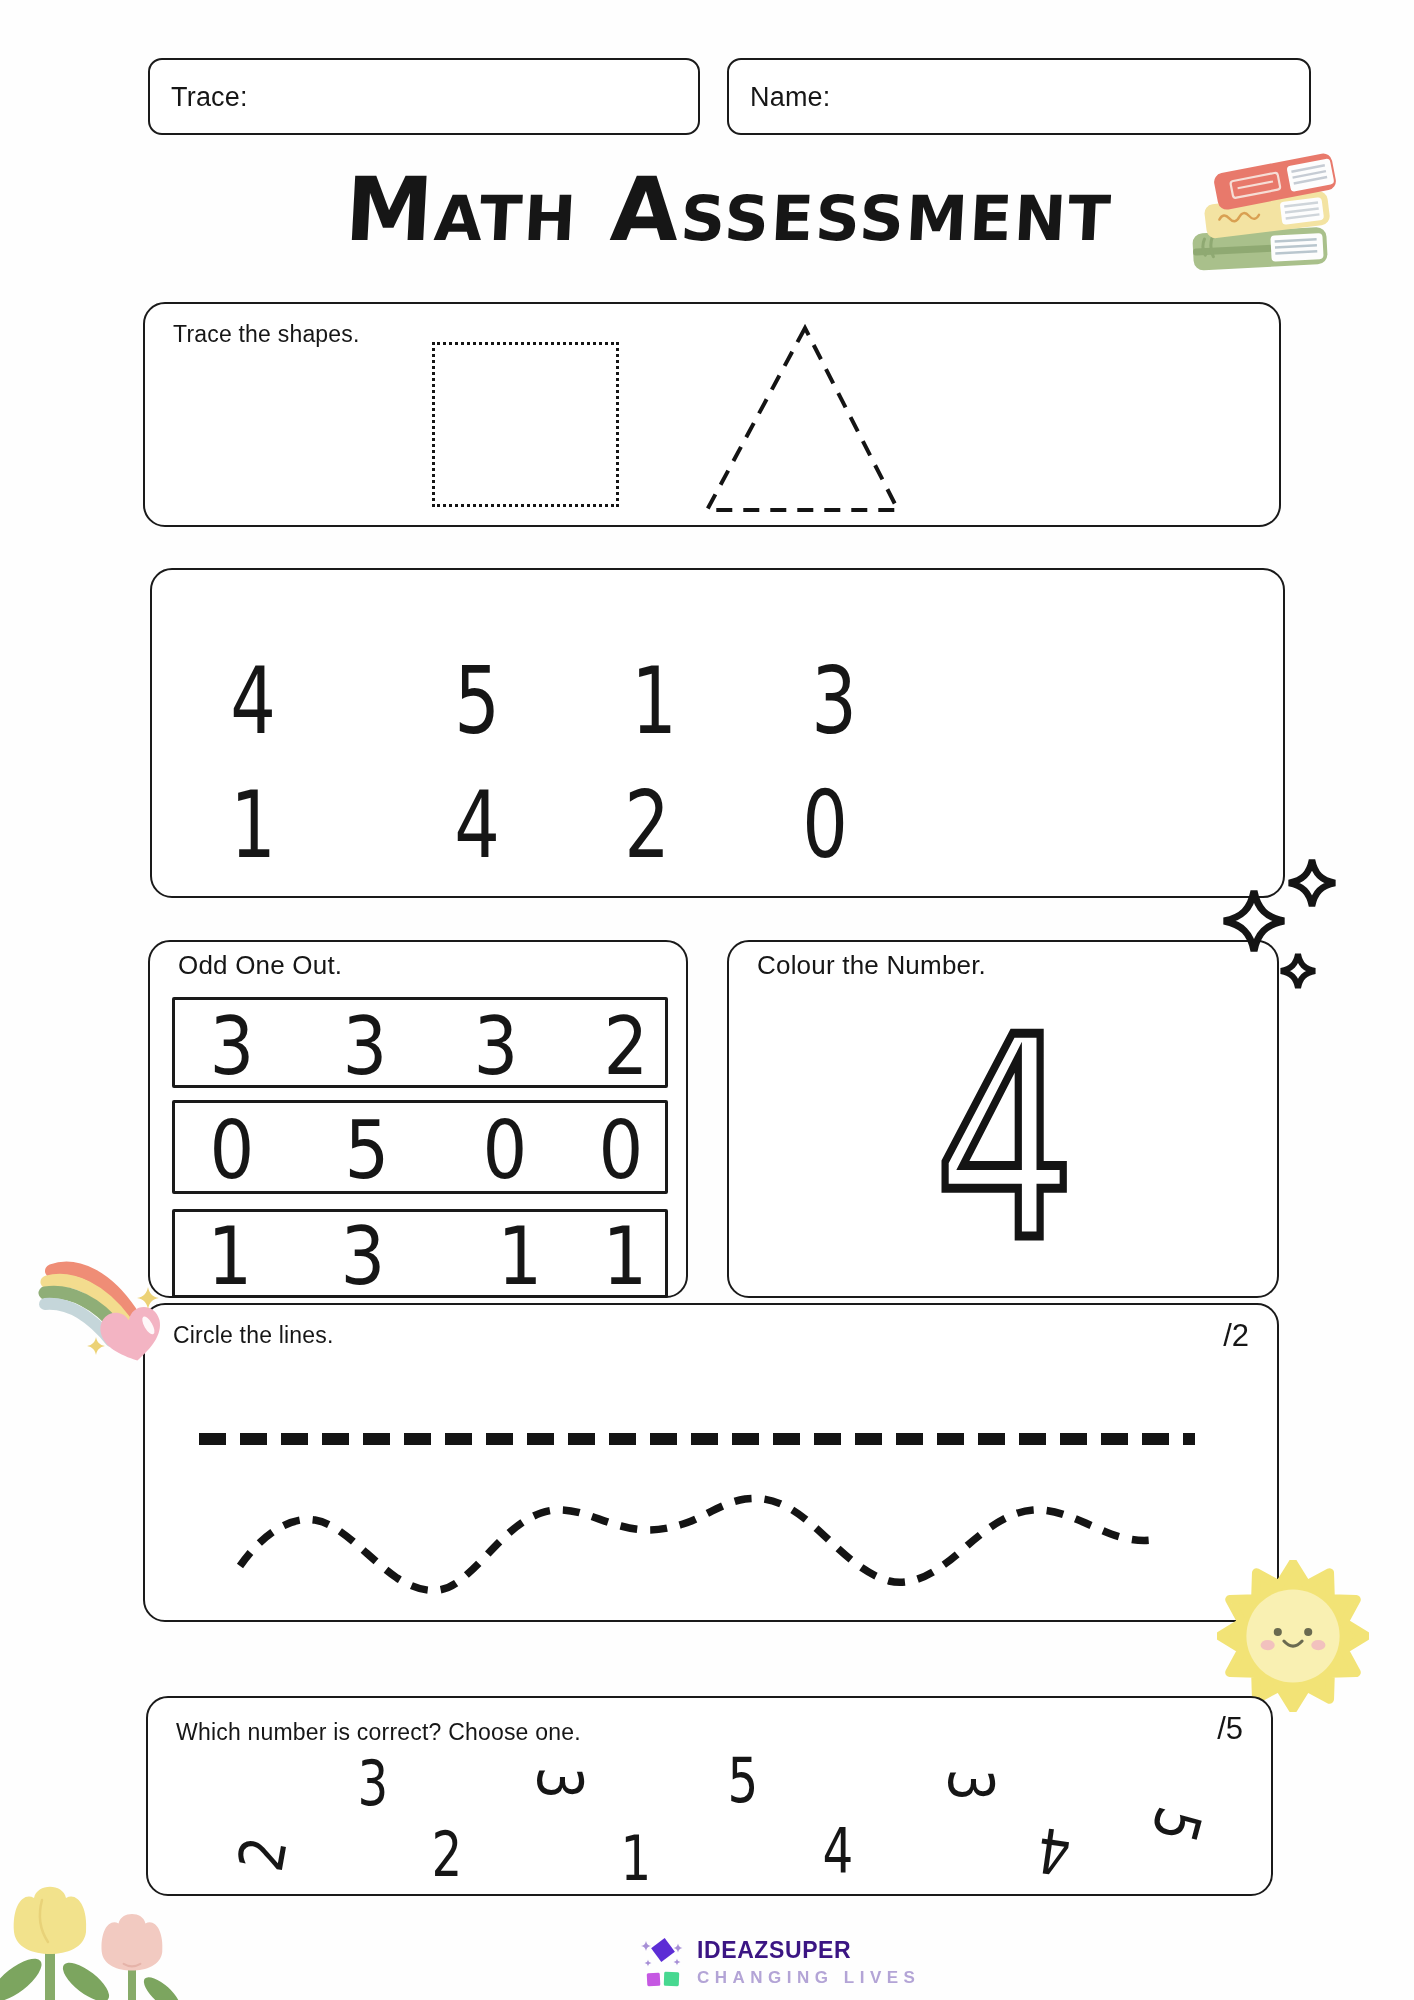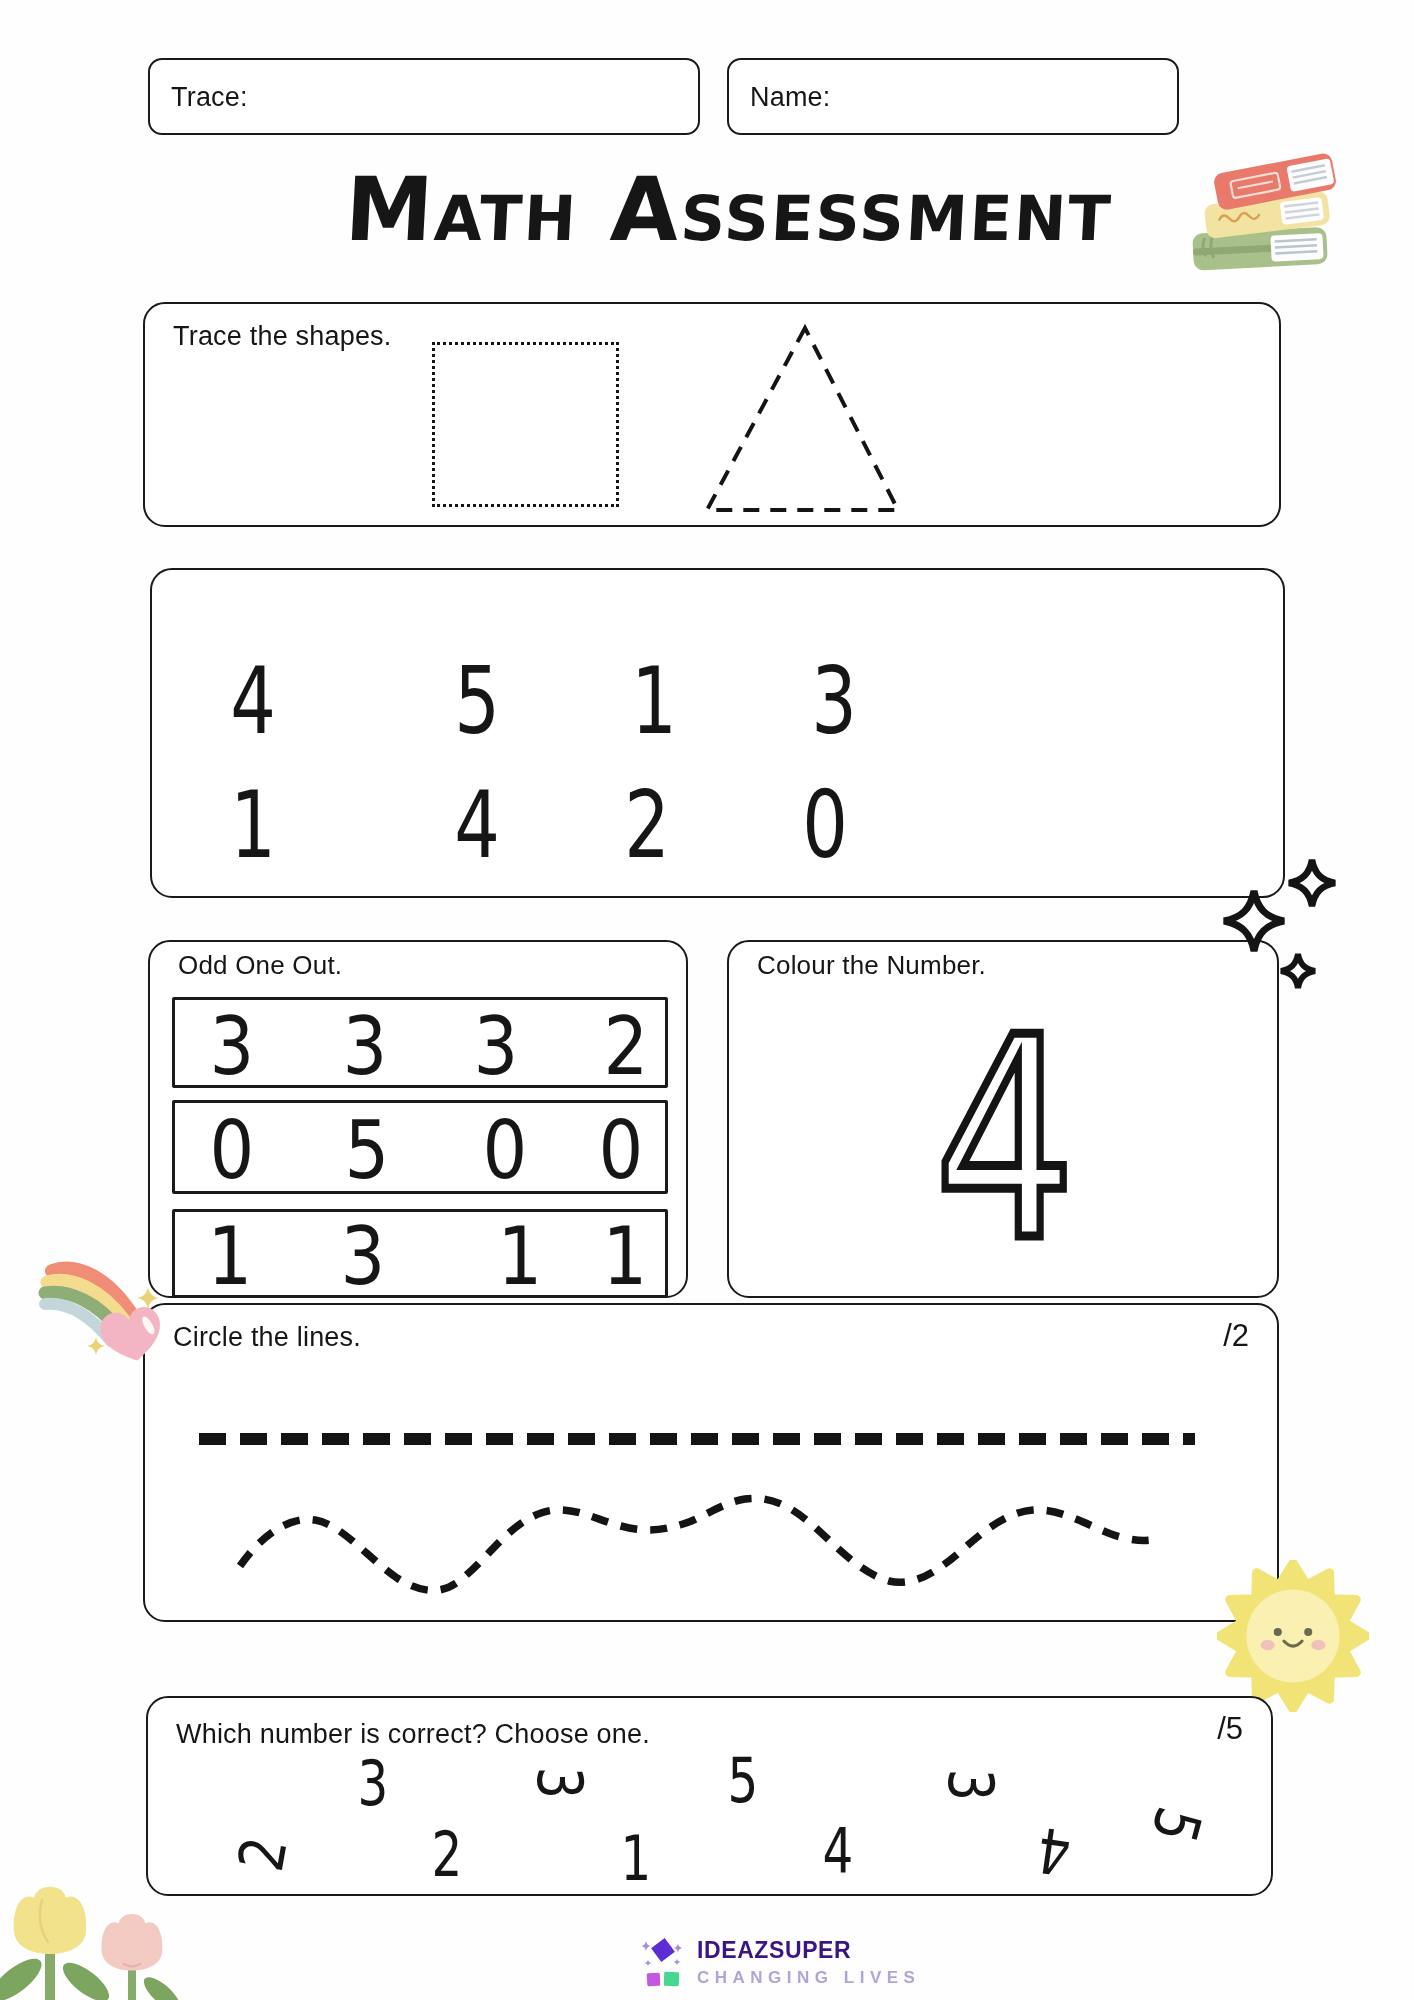--- a/index.html
+++ b/index.html
@@ -6,38 +6,38 @@
   body{background:#e8e8e8;}
   *{box-sizing:border-box;}
   .page{
     position:relative;width:1414px;height:2000px;margin:0 auto;
     background:#fefefe;overflow:hidden;
     font-family:"Liberation Sans",sans-serif;color:#161616;
   }
   
   .field{position:absolute;height:77px;border:2.5px solid #1a1a1a;border-radius:14px;background:#fff;}
   .field-date{left:148px;top:58px;width:552px;}
-  .field-name{left:727px;top:58px;width:452px;}
+  .field-name{left:727px;top:58px;width:584px;}
   .field-label{position:absolute;left:21px;top:0;line-height:74px;font-size:27px;letter-spacing:.2px;}
   
   .title{
     position:absolute;left:0;right:0;top:166px;text-align:center;
     font-family:"DejaVu Sans",sans-serif;font-weight:900;font-variant:small-caps;
     font-size:88px;line-height:1;letter-spacing:2px;
     transform:translateX(22px) skewX(-3deg);
   }
   
   .card{position:absolute;border:2.5px solid #1a1a1a;border-radius:22px;background:#fff;}
   .card-1{left:143px;top:302px;width:1138px;height:225px;}
   .card-2{left:150px;top:568px;width:1135px;height:330px;}
   .card-3{left:148px;top:940px;width:540px;height:358px;}
   .card-4{left:727px;top:940px;width:552px;height:358px;}
   .card-5{left:143px;top:1303px;width:1136px;height:319px;}
   .card-6{left:146px;top:1672px;width:1127px;height:200px;margin-top:24px;}
-  .card-title{position:absolute;left:28px;top:17px;font-size:27px;letter-spacing:.2px;}
+  .card-title{position:absolute;left:28px;top:17px;font-size:23px;letter-spacing:.2px;}
   .card-3 .card-title,.card-4 .card-title{font-size:26px;top:8px;}
   .card-6 .card-title{top:21px;}
   .score{position:absolute;right:28px;top:13px;font-size:31px;}
   
   .trace-square{position:absolute;left:287px;top:38px;width:187px;height:165px;border:3.5px dotted #141414;}
   .trace-triangle{position:absolute;left:552px;top:14px;}
   
   .num{
     position:absolute;font-family:"DejaVu Sans",sans-serif;font-weight:500;
     transform:translate(-50%,-50%) scaleX(.78);white-space:nowrap;

